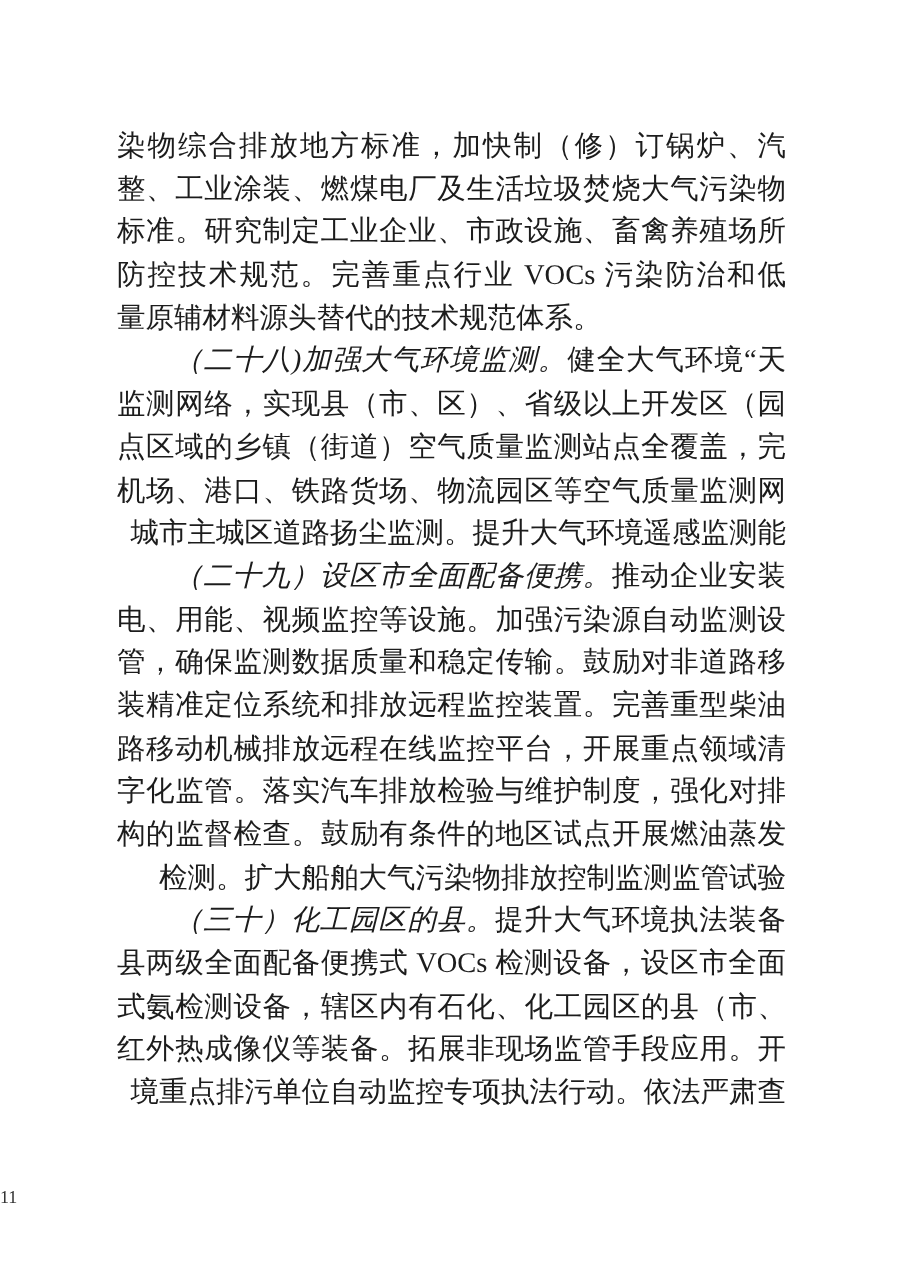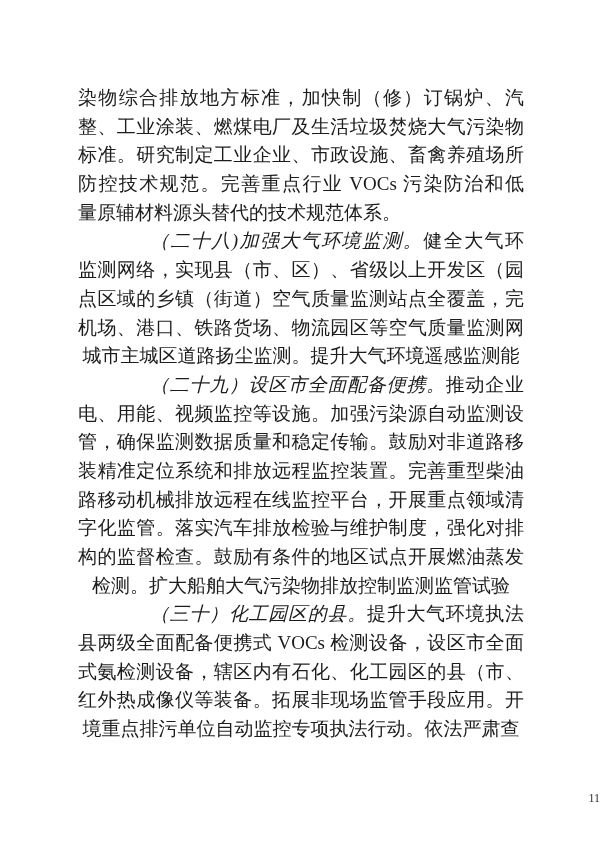--- a/index.html
+++ b/index.html
@@ -26,45 +26,44 @@
   .line {
     font-size: 19px;
     height: 28.7px;
     line-height: 28.7px;
     text-align: justify;
     text-align-last: justify;
     overflow: hidden;
     white-space: normal;
   }
   .line.last {
-    text-align: center;
+    text-align: right;
     text-align-last: left;
   }
   .line.indent {
     text-indent: 38px;
   }
   .heading {
     font-family: "Liberation Sans", sans-serif;
     font-weight: bold;
     font-size: 19px;
     height: 28.7px;
     line-height: 28.7px;
     text-indent: 38px;
     letter-spacing: 0.5px;
   }
   .kai {
     font-style: italic;
-    margin-left: 34px;
   }
   .pageno {
     position: absolute;
     top: 791px;
     left: 0;
     width: 100%;
-    text-align: right;
+    text-align: left;
     font-size: 12px;
     color: #333333;
     font-family: "Liberation Serif", serif;
   }
 </style>
 </head>
 <body>
 
 <div class="page">
   <div class="content" id="doc-body">

